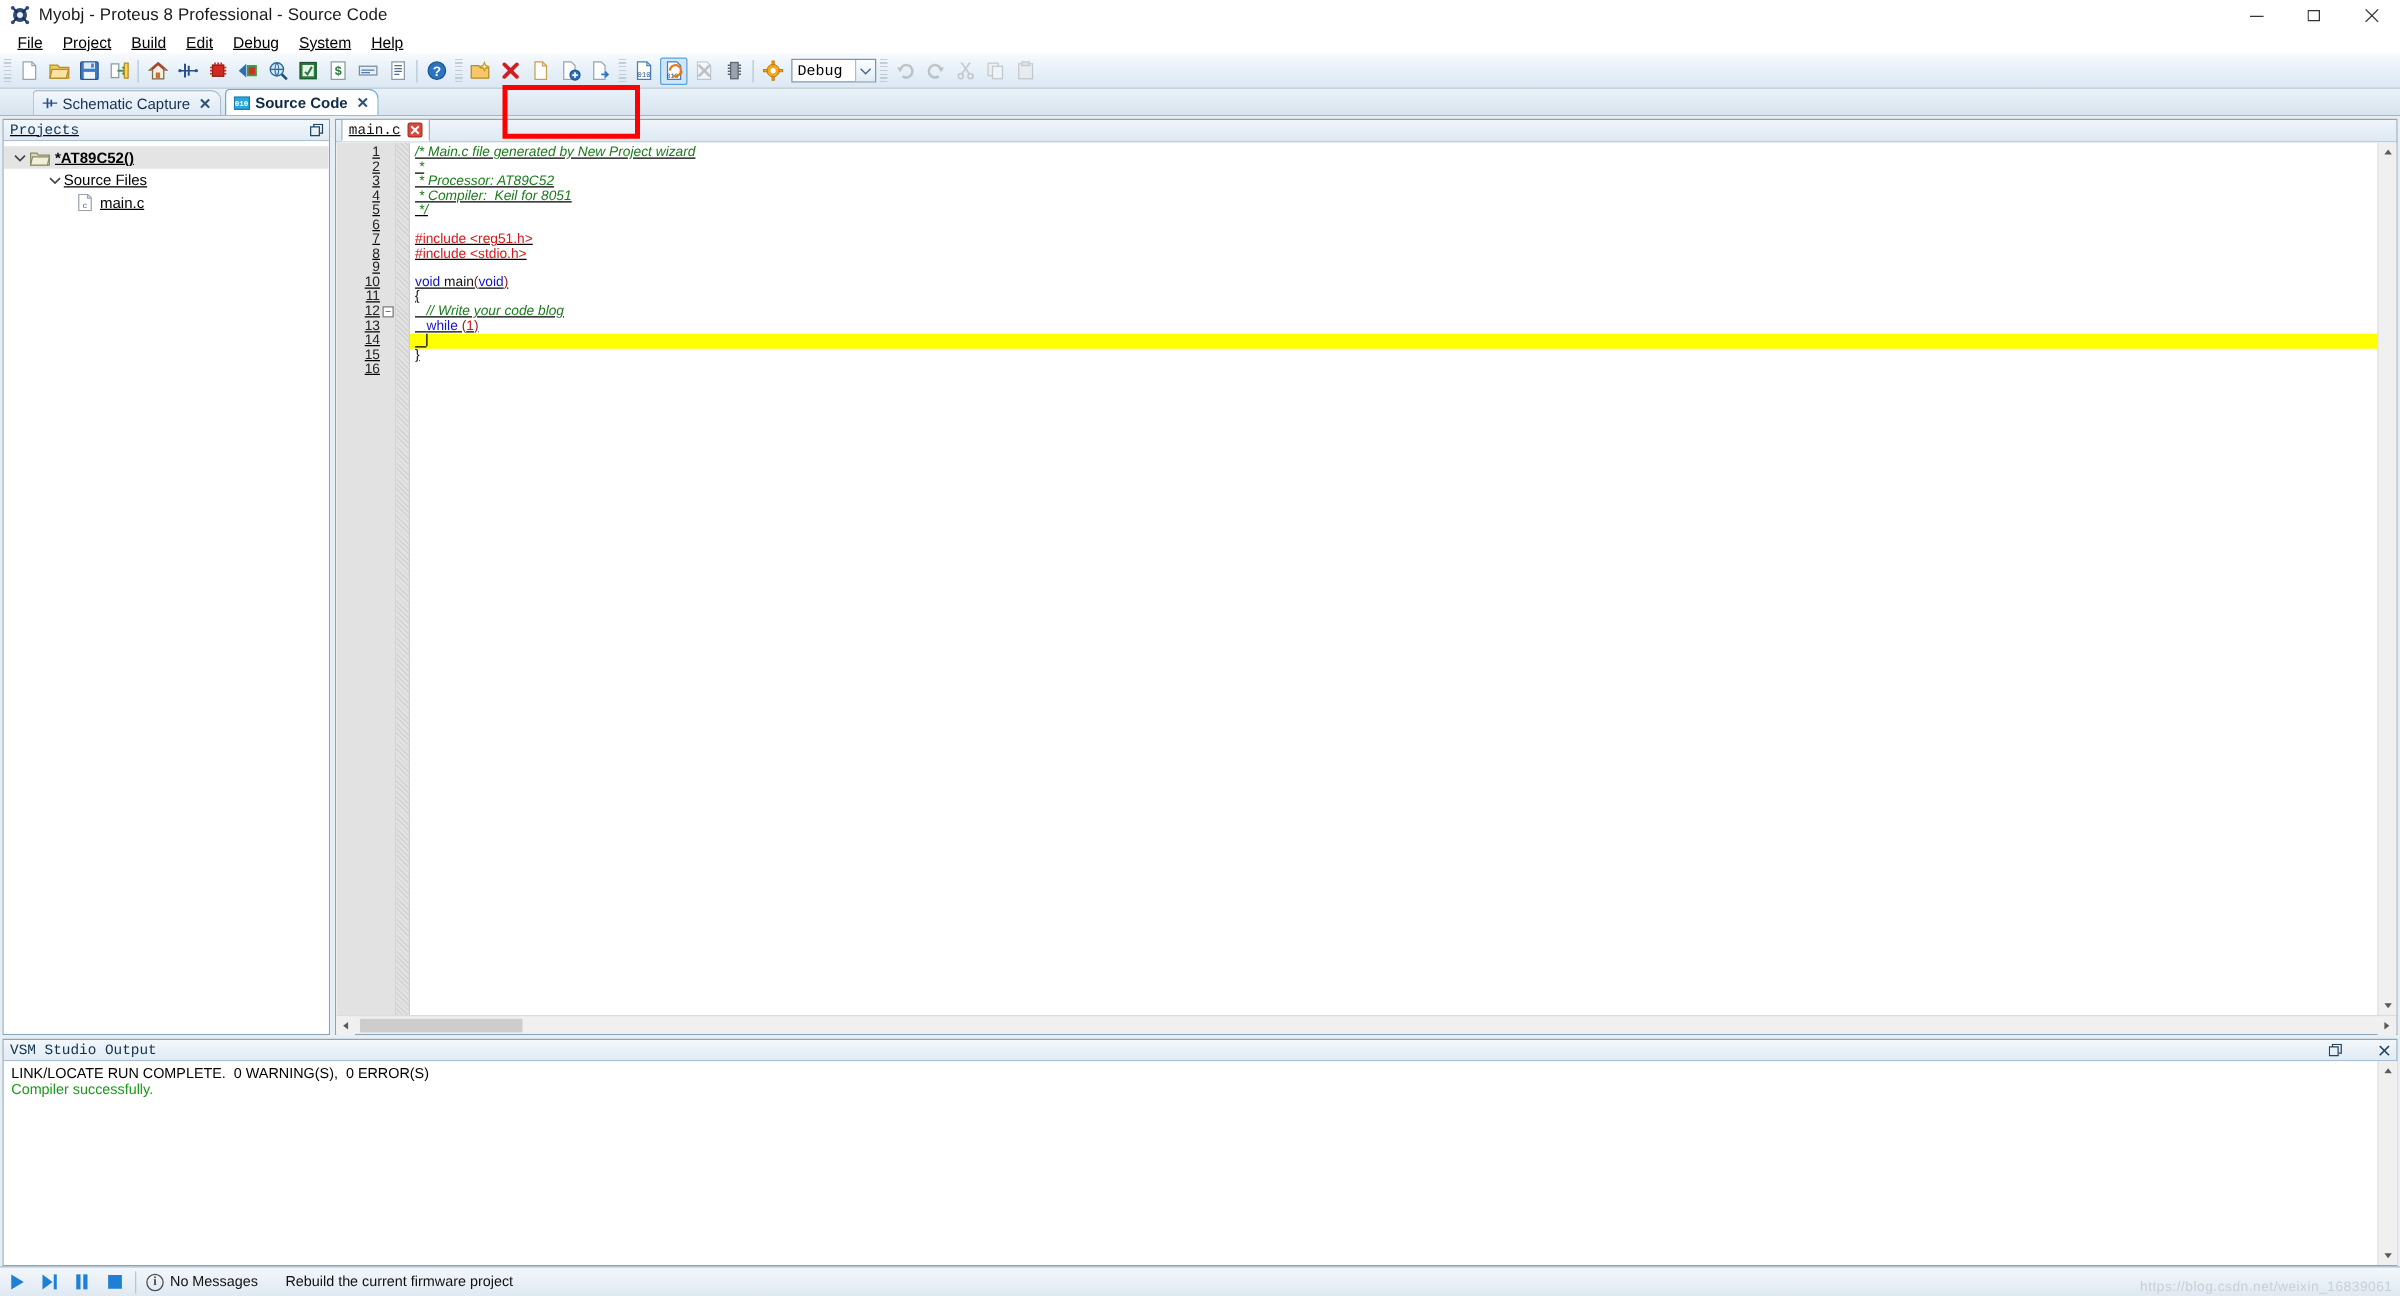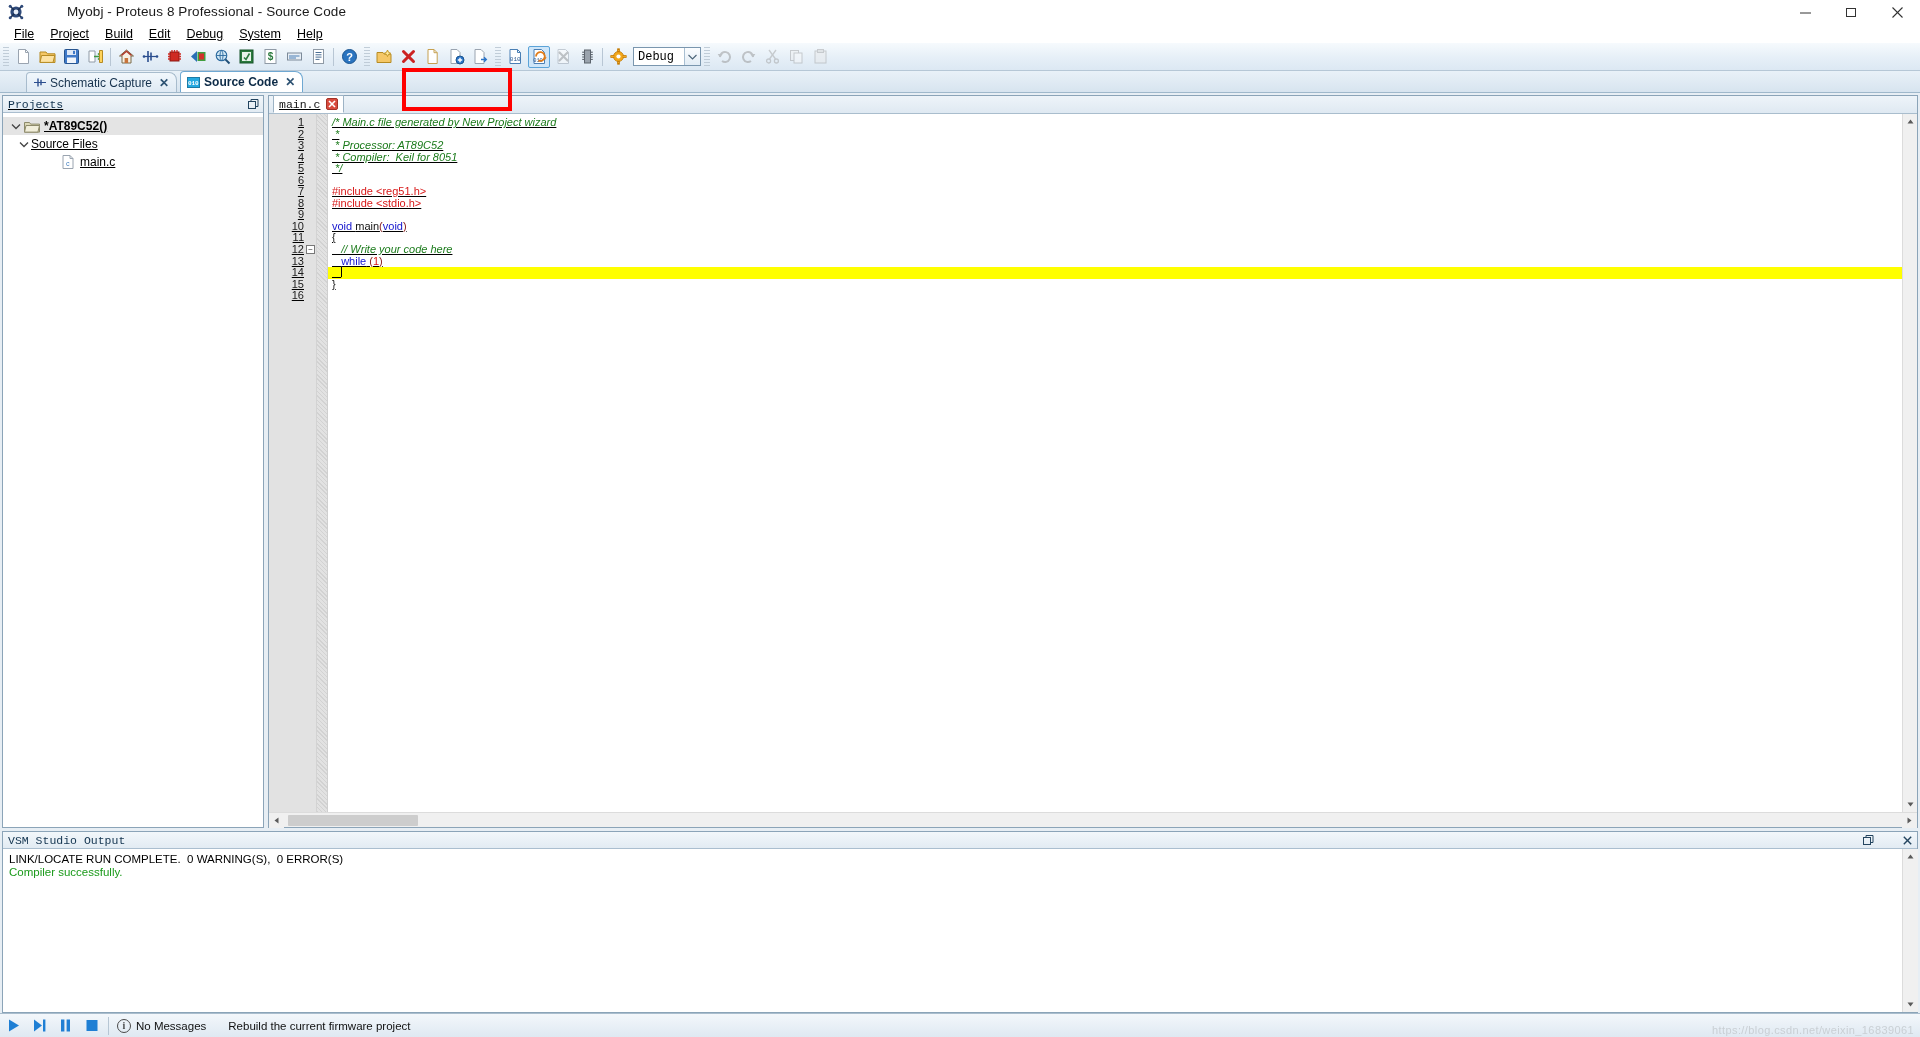--- a/index.html
+++ b/index.html
@@ -20,21 +20,20 @@
 
   
   .titlebar {
     height: 24px;
     background: #ffffff;
     display: flex;
     align-items: center;
     position: relative;
     flex: 0 0 auto;
     border-bottom: 1px solid #ffffff;
-    gap: 36px;
   }
   .title-icon {
     width: 18px; height: 18px;
     margin: 0 6px 0 7px;
     position: relative;
     flex: 0 0 auto;
   }
   .title-icon svg { display: block; }
   .title-text {
     font-size: 13.5px;
@@ -230,21 +229,21 @@
     overflow: hidden;
     font-size: 12px;
   }
   .tnode {
     display: flex; align-items: center;
     height: 18px;
     white-space: nowrap;
     padding-left: 6px;
   }
   .tnode.lvl1 { padding-left: 6px; }
-  .tnode.lvl2 { padding-left: 14px; }
+  .tnode.lvl2 { padding-left: 14px; margin-left: 20px; }
   .tnode.lvl3 { padding-left: 56px; }
   .tnode.selected { background: #e4e4e4; }
   .chev {
     width: 14px; height: 14px;
     display: flex; align-items: center; justify-content: center;
     color: #4b4b4b; font-size: 10px;
     flex: 0 0 auto;
   }
   .tnode .ticon2 {
     width: 17px; height: 14px;
@@ -910,21 +909,21 @@
               <div class="cl"><span class="tk-com"> *</span></div>
               <div class="cl"><span class="tk-com"> * Processor: AT89C52</span></div>
               <div class="cl"><span class="tk-com"> * Compiler:  Keil for 8051</span></div>
               <div class="cl"><span class="tk-com"> */</span></div>
               <div class="cl"><span class="tk-pln"></span></div>
               <div class="cl"><span class="tk-pre">#include &lt;reg51.h&gt;</span></div>
               <div class="cl"><span class="tk-pre">#include &lt;stdio.h&gt;</span></div>
               <div class="cl"><span class="tk-pln"></span></div>
               <div class="cl"><span class="tk-kw">void </span><span class="tk-id">main</span><span class="tk-op">(</span><span class="tk-kw">void</span><span class="tk-op">)</span></div>
               <div class="cl"><span class="tk-pln">{</span></div>
-              <div class="cl"><span class="tk-com">   // Write your code here</span></div>
+              <div class="cl"><span class="tk-com">   // Write your code blog</span></div>
               <div class="cl"><span class="tk-pln">   </span><span class="tk-kw">while</span><span class="tk-op"> (</span><span class="tk-pre">1</span><span class="tk-op">)</span></div>
               <div class="cl hl"><span class="tk-pln">   </span><span class="caret"></span></div>
               <div class="cl"><span class="tk-pln">}</span></div>
             </div>
           <div class="ed-vscroll">
             <div class="sb-arrow">
               <svg width="7" height="5" viewBox="0 0 7 5">
                   <path d="M3.5 0.5 L6.5 4.5 L0.5 4.5z" fill="#5a5a5a"></path>
                 </svg>
             </div>

